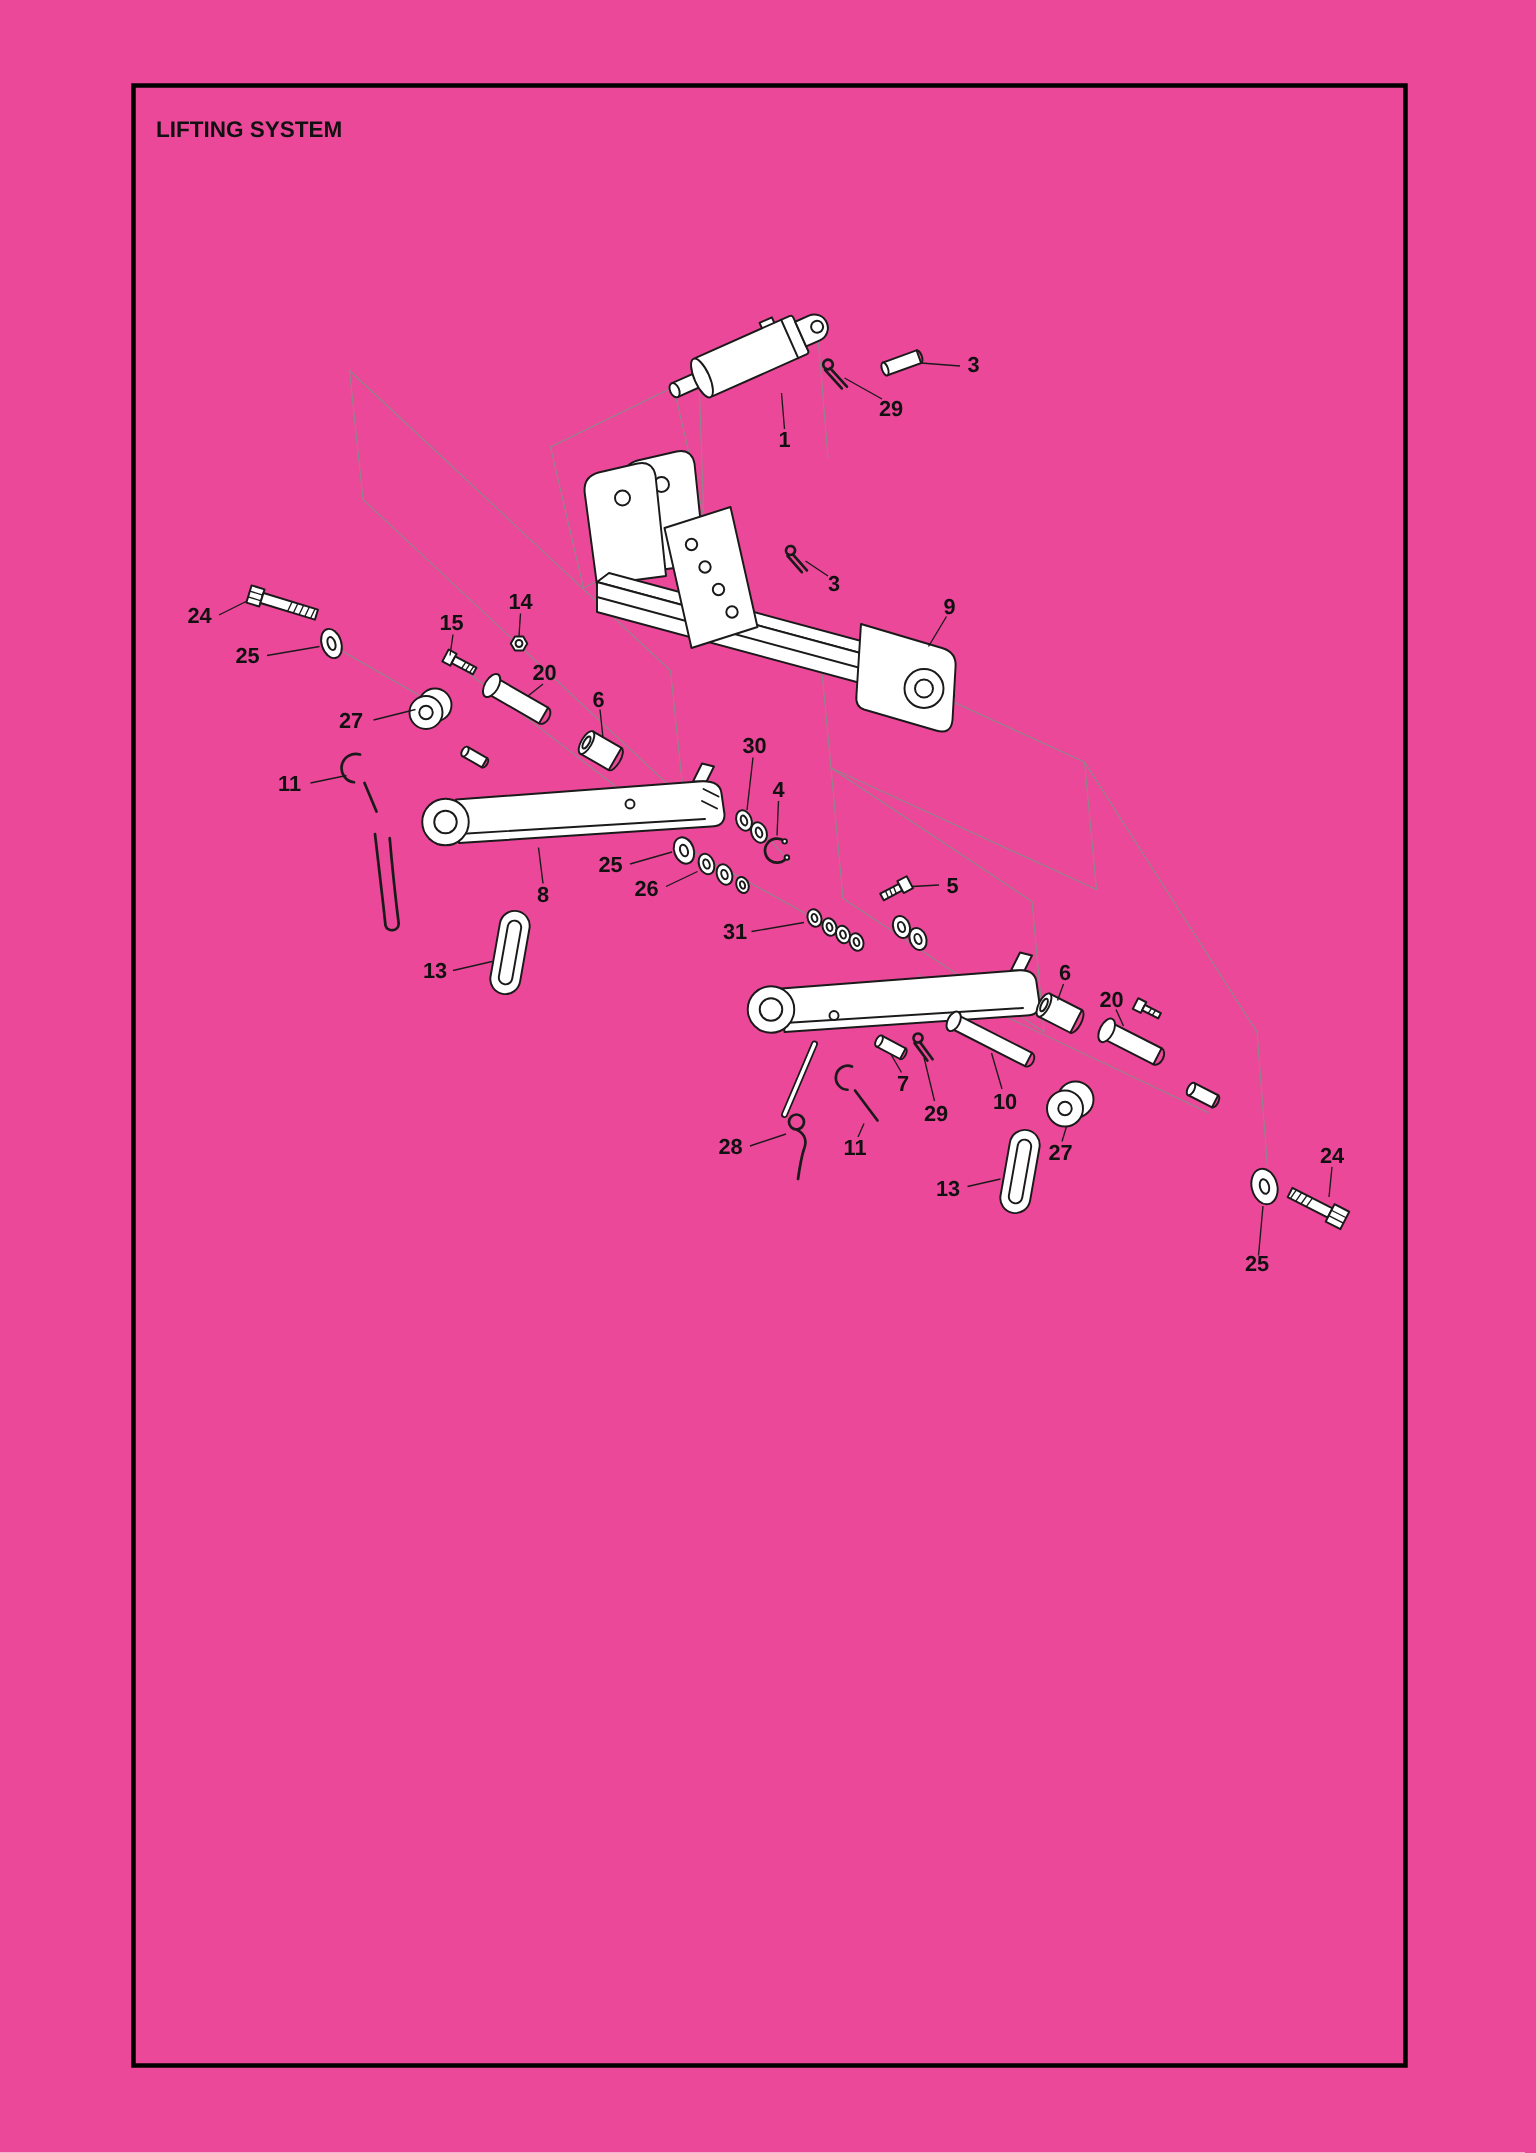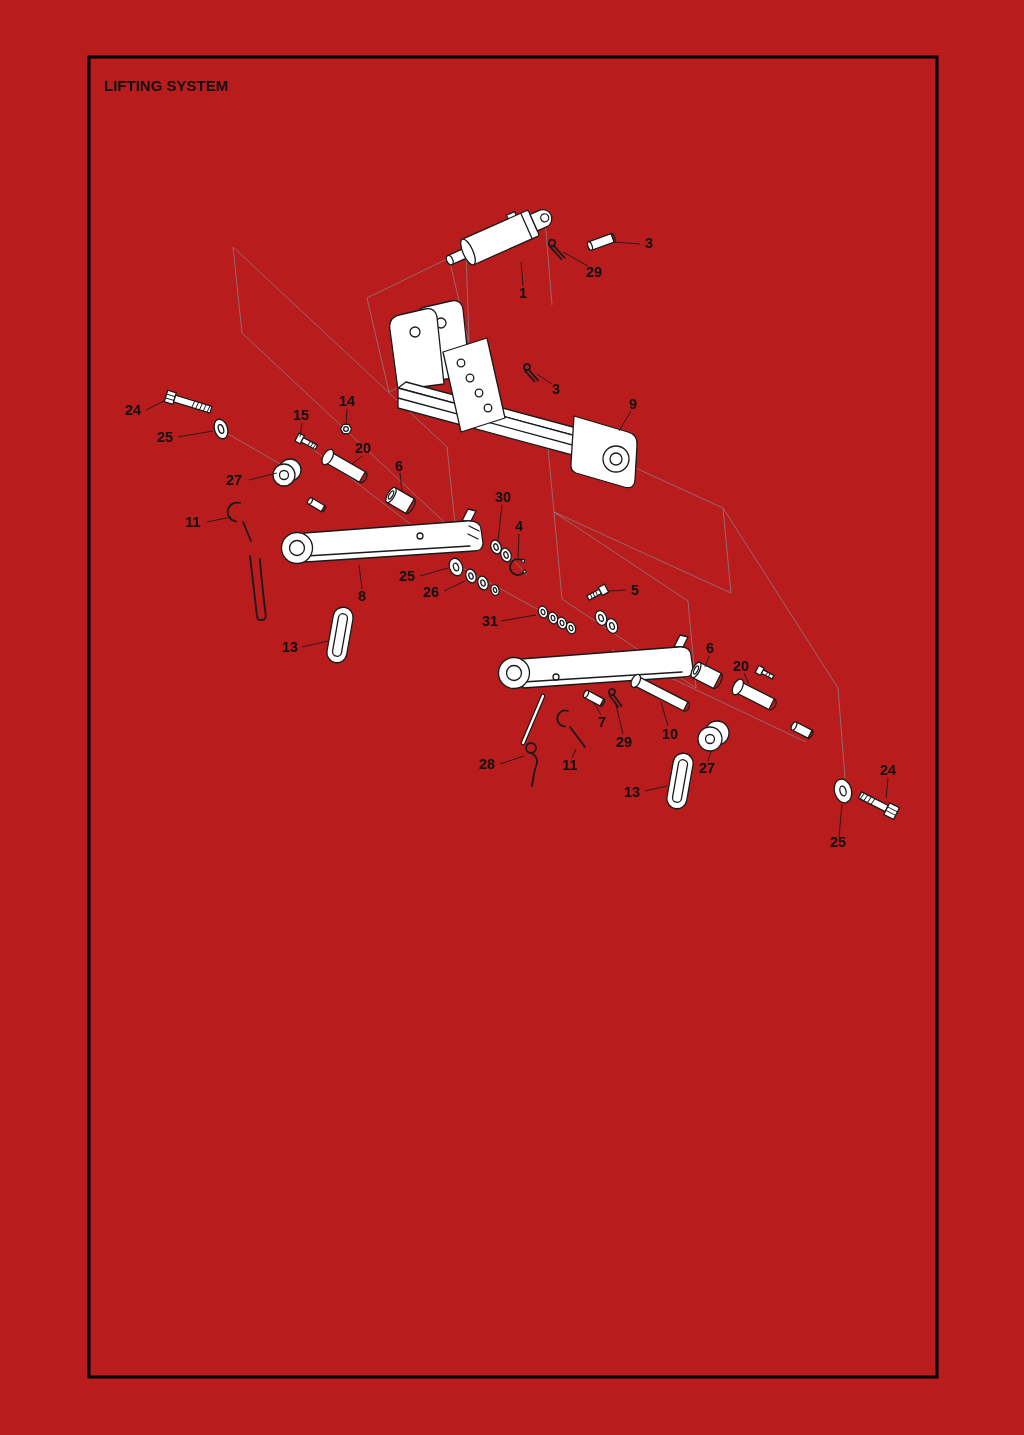--- a/index.html
+++ b/index.html
@@ -1,16 +1,16 @@
 <!DOCTYPE html>
 <html><head>
 <meta charset="utf-8">
 <style>
   html,body{margin:0;padding:0;background:#fff;}
-  .page{position:relative;width:1024px;height:1435px;background:#b91c1c;overflow:hidden;
+  .page{position:relative;width:1024px;height:1435px;background:#ec4899;overflow:hidden;
         font-family:"Liberation Sans",sans-serif;}
   svg{display:block;}
   .f  {fill:#ffffff;stroke:#1a1a1a;stroke-width:1.3;stroke-linejoin:round;stroke-linecap:round;}
   .s  {fill:none;stroke:#1a1a1a;stroke-width:1.3;stroke-linejoin:round;stroke-linecap:round;}
   .w  {fill:none;stroke:#1a1a1a;stroke-width:1.8;stroke-linecap:round;stroke-linejoin:round;}
   .t  {fill:none;stroke:#8a8a8a;stroke-width:0.7;}
   .ld {fill:none;stroke:#1a1a1a;stroke-width:0.9;}
   .tk {stroke:#1a1a1a;stroke-width:0.9;}
   .cal{font:bold 14.5px "Liberation Sans",sans-serif;fill:#111;text-anchor:middle;}
   .ttl{font:bold 15px "Liberation Sans",sans-serif;fill:#111;}

